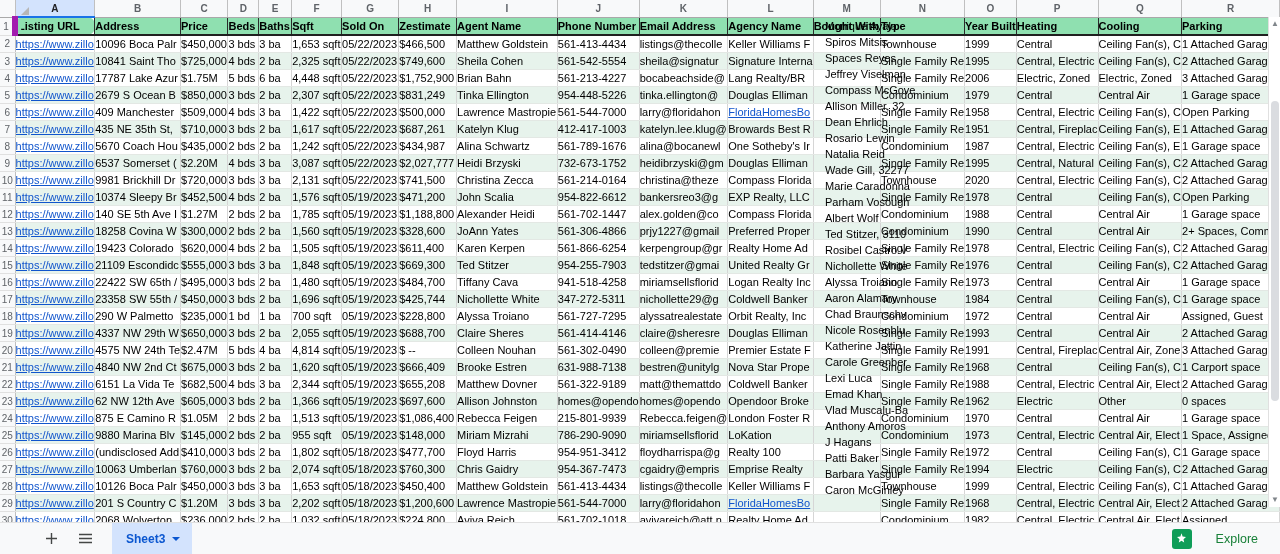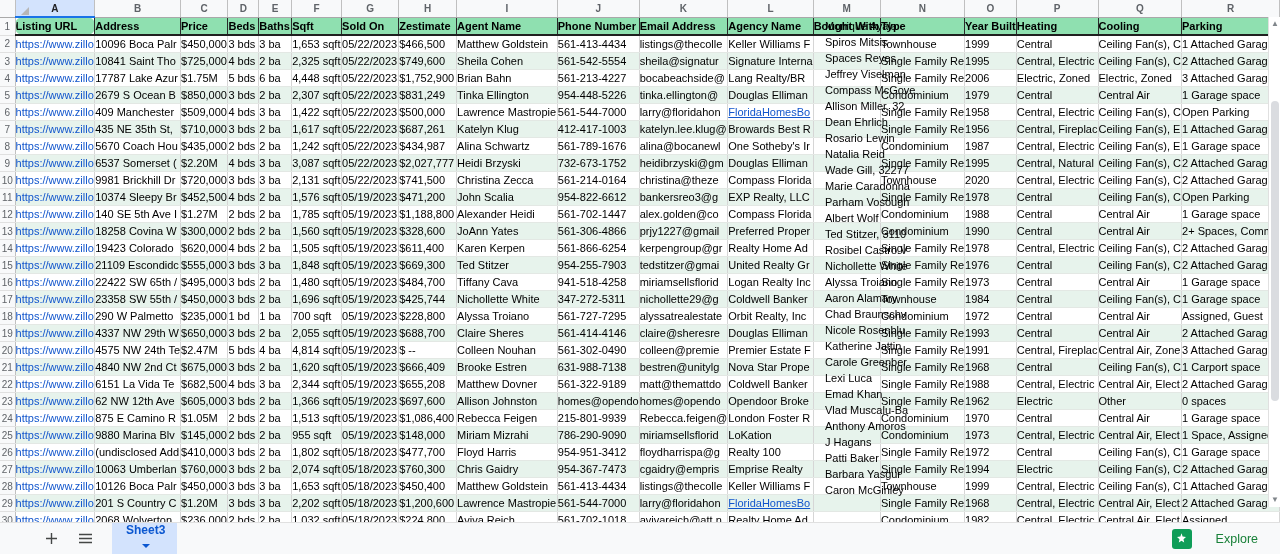--- a/index.html
+++ b/index.html
@@ -66,25 +66,25 @@
   
   tr.hrow td.cell {
     background: #8fe0b0;
     font-weight: bold;
     color: #000;
     border-right: 1px solid #2b2b2b;
     border-bottom: 2px solid #1f1f1f;
     border-top: 1px solid #1f1f1f;
     font-size: 11px;
   }
-  tr.hrow td.cell.first { border-left: 1px solid #a21caf; border-radius: 8px; }
+  tr.hrow td.cell.first { border-left: 6px solid #a21caf; border-radius: 8px; }
   tr.hrow .rowhdr { background: #f8f9fa; }
 
   
-  .lnk { color: #1155cc; }
+  .lnk { color: #1155cc; text-decoration: underline; }
   .lnk-plain { color: #1155cc; text-decoration: underline; margin-top: 29px; }
 
   
   .bw-overlay {
     position: absolute;
     top: 18px;
     width: 72px;
     pointer-events: none;
     z-index: 5;
   }
@@ -135,21 +135,20 @@
     color: #444746; font-size: 17px;
   }
   .sb-btn:first-child { margin-left: 34px; }
   .sheet-tab {
     height: 32px; padding: 0 12px 0 14px;
     display: flex; align-items: center; gap: 7px;
     background: #d3e3fd;
     color: #0b57d0;
     font-size: 12px; font-weight: bold;
     margin-left: 10px;
-    flex-direction: column;
   }
   .tab-caret {
     width: 0; height: 0;
     border-left: 4px solid transparent;
     border-right: 4px solid transparent;
     border-top: 4px solid #0b57d0;
   }
   .sb-spacer { flex: 1; }
   .explore {
     display: flex; align-items: center; gap: 24px;
@@ -361,21 +360,21 @@
             <td class="cell">2 ba</td>
             <td class="cell">1,617 sqft</td>
             <td class="cell">05/22/2023</td>
             <td class="cell">$687,261</td>
             <td class="cell">Katelyn Klug</td>
             <td class="cell">412-417-1003</td>
             <td class="cell">katelyn.lee.klug@</td>
             <td class="cell">Browards Best R</td>
             <td class="cell"></td>
             <td class="cell">Single Family Re</td>
-            <td class="cell">1956</td>
+            <td class="cell">1951</td>
             <td class="cell">Central, Fireplac</td>
             <td class="cell">Ceiling Fan(s), E</td>
             <td class="cell">1 Attached Garage</td>
           </tr>
           <tr class="band-a">
             <td class="rowhdr">8</td>
             <td class="cell"><span class="lnk">https://www.zillo</span></td>
             <td class="cell">5670 Coach Hou</td>
             <td class="cell">$435,000</td>
             <td class="cell">2 bds</td>

